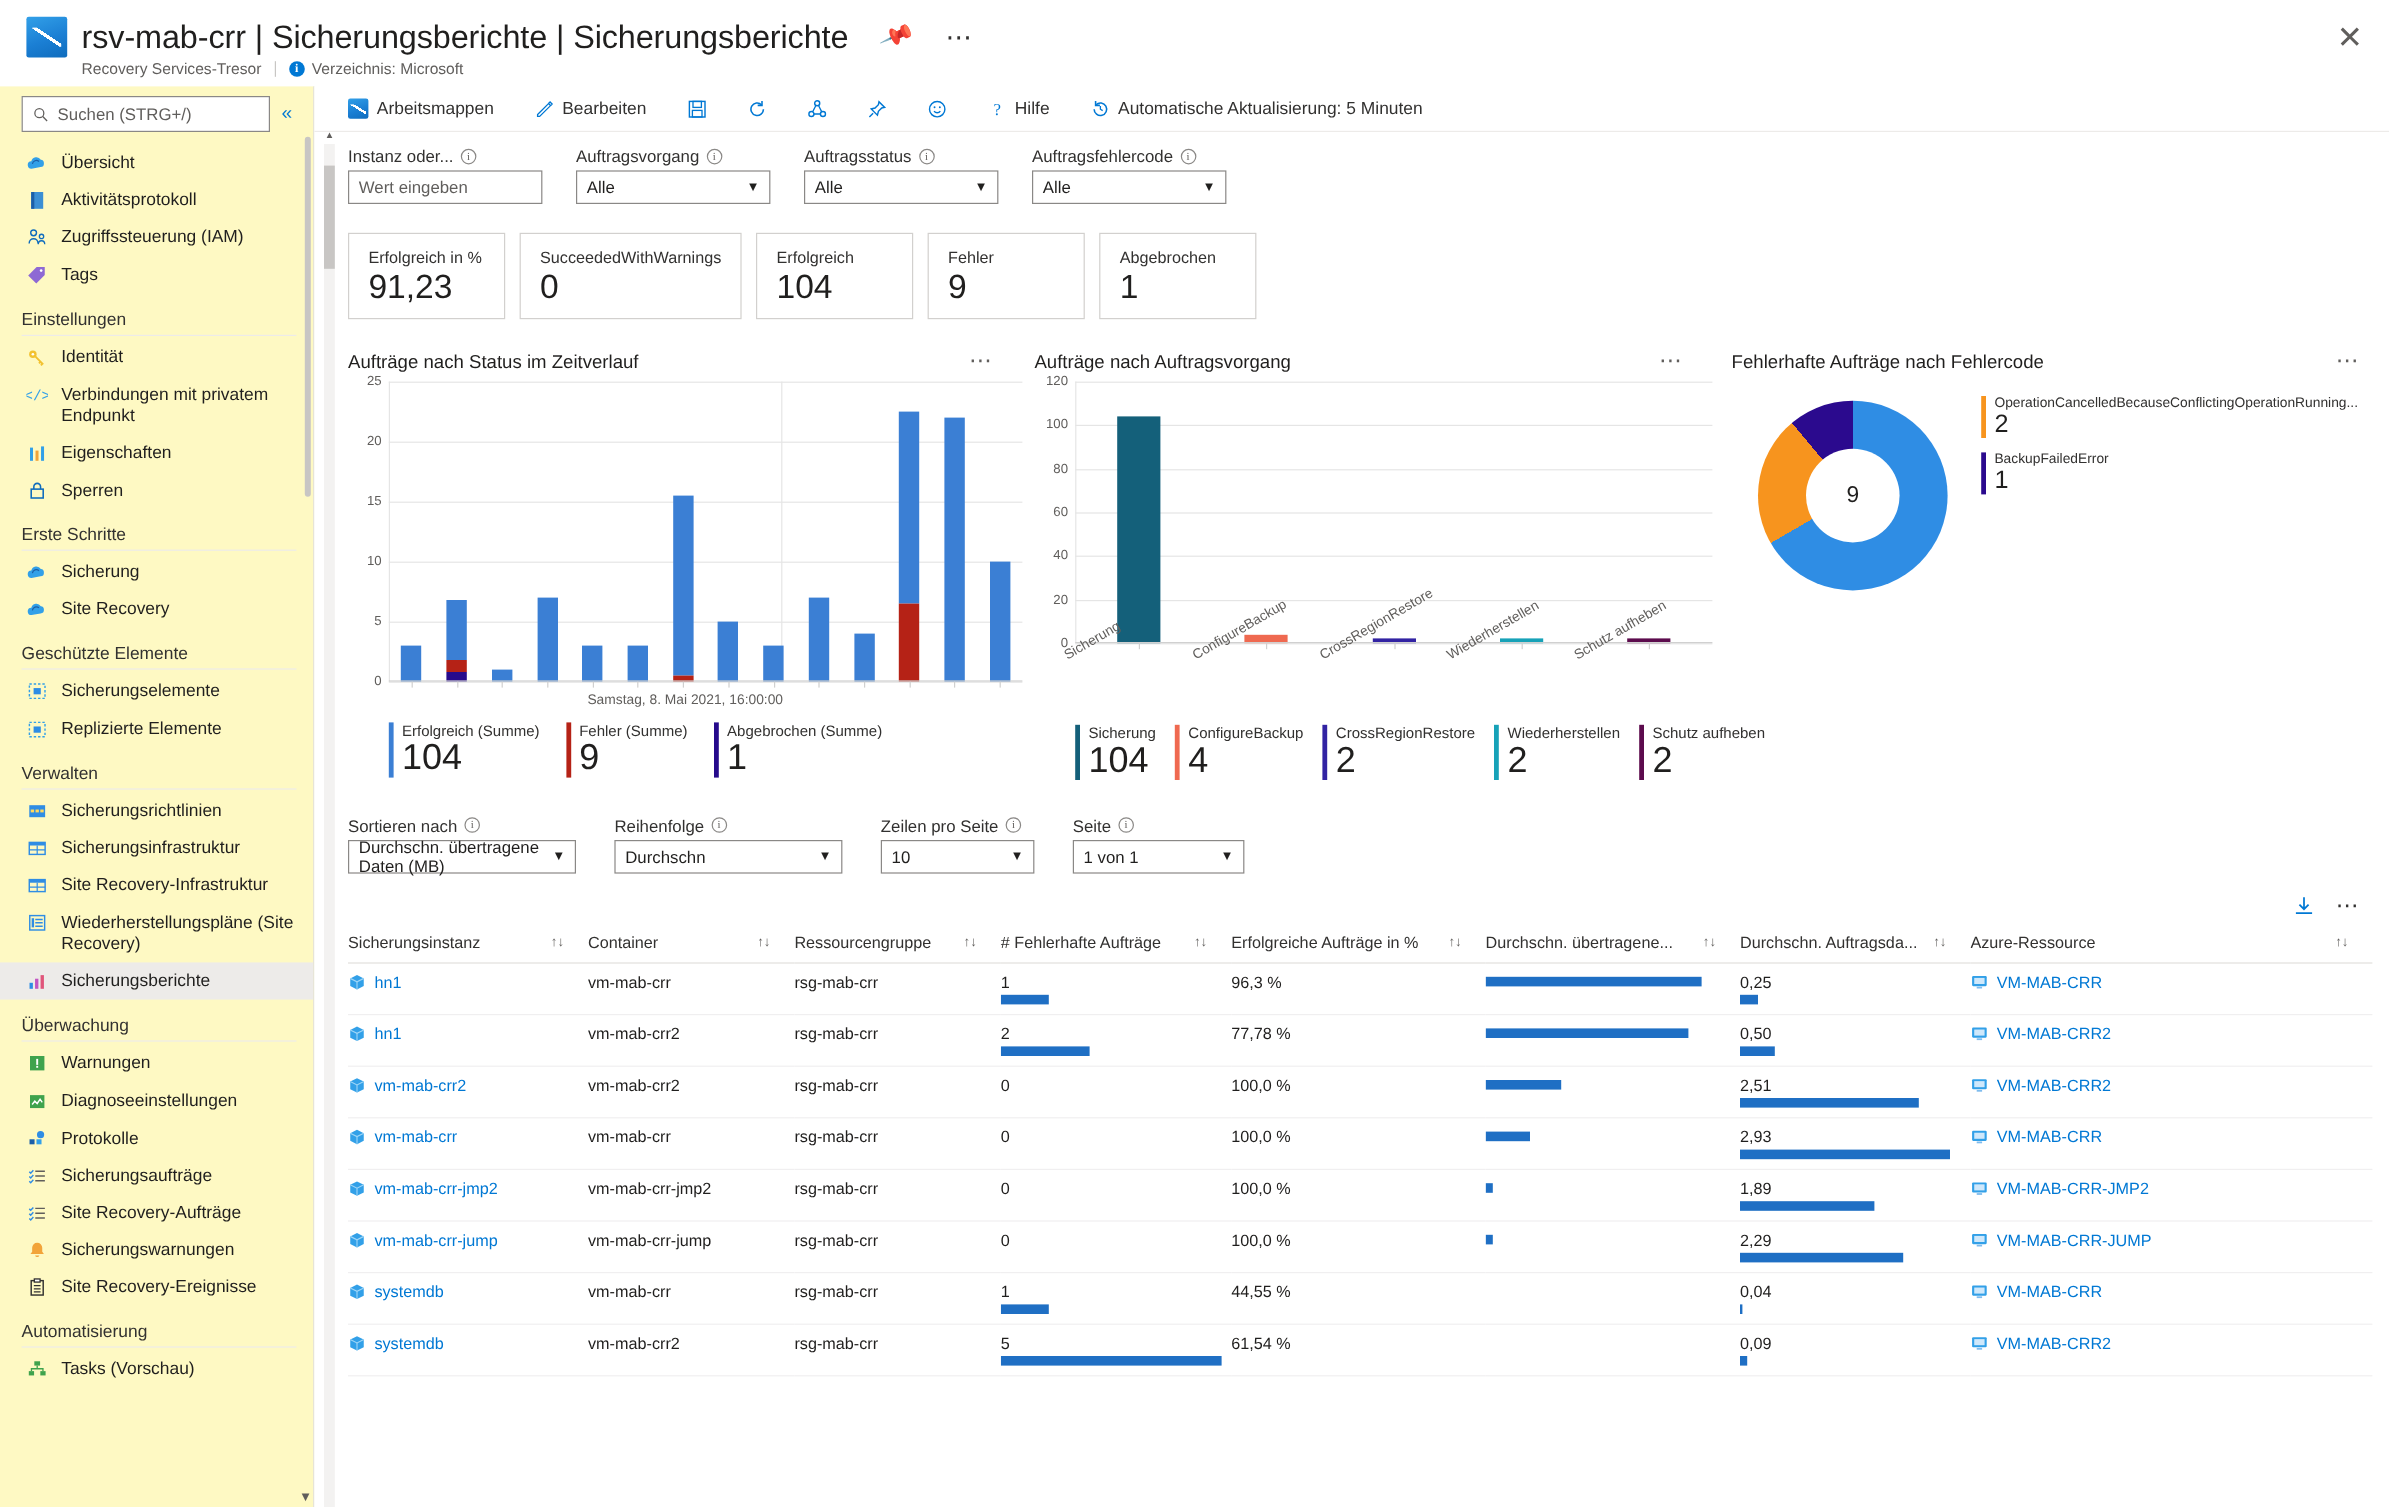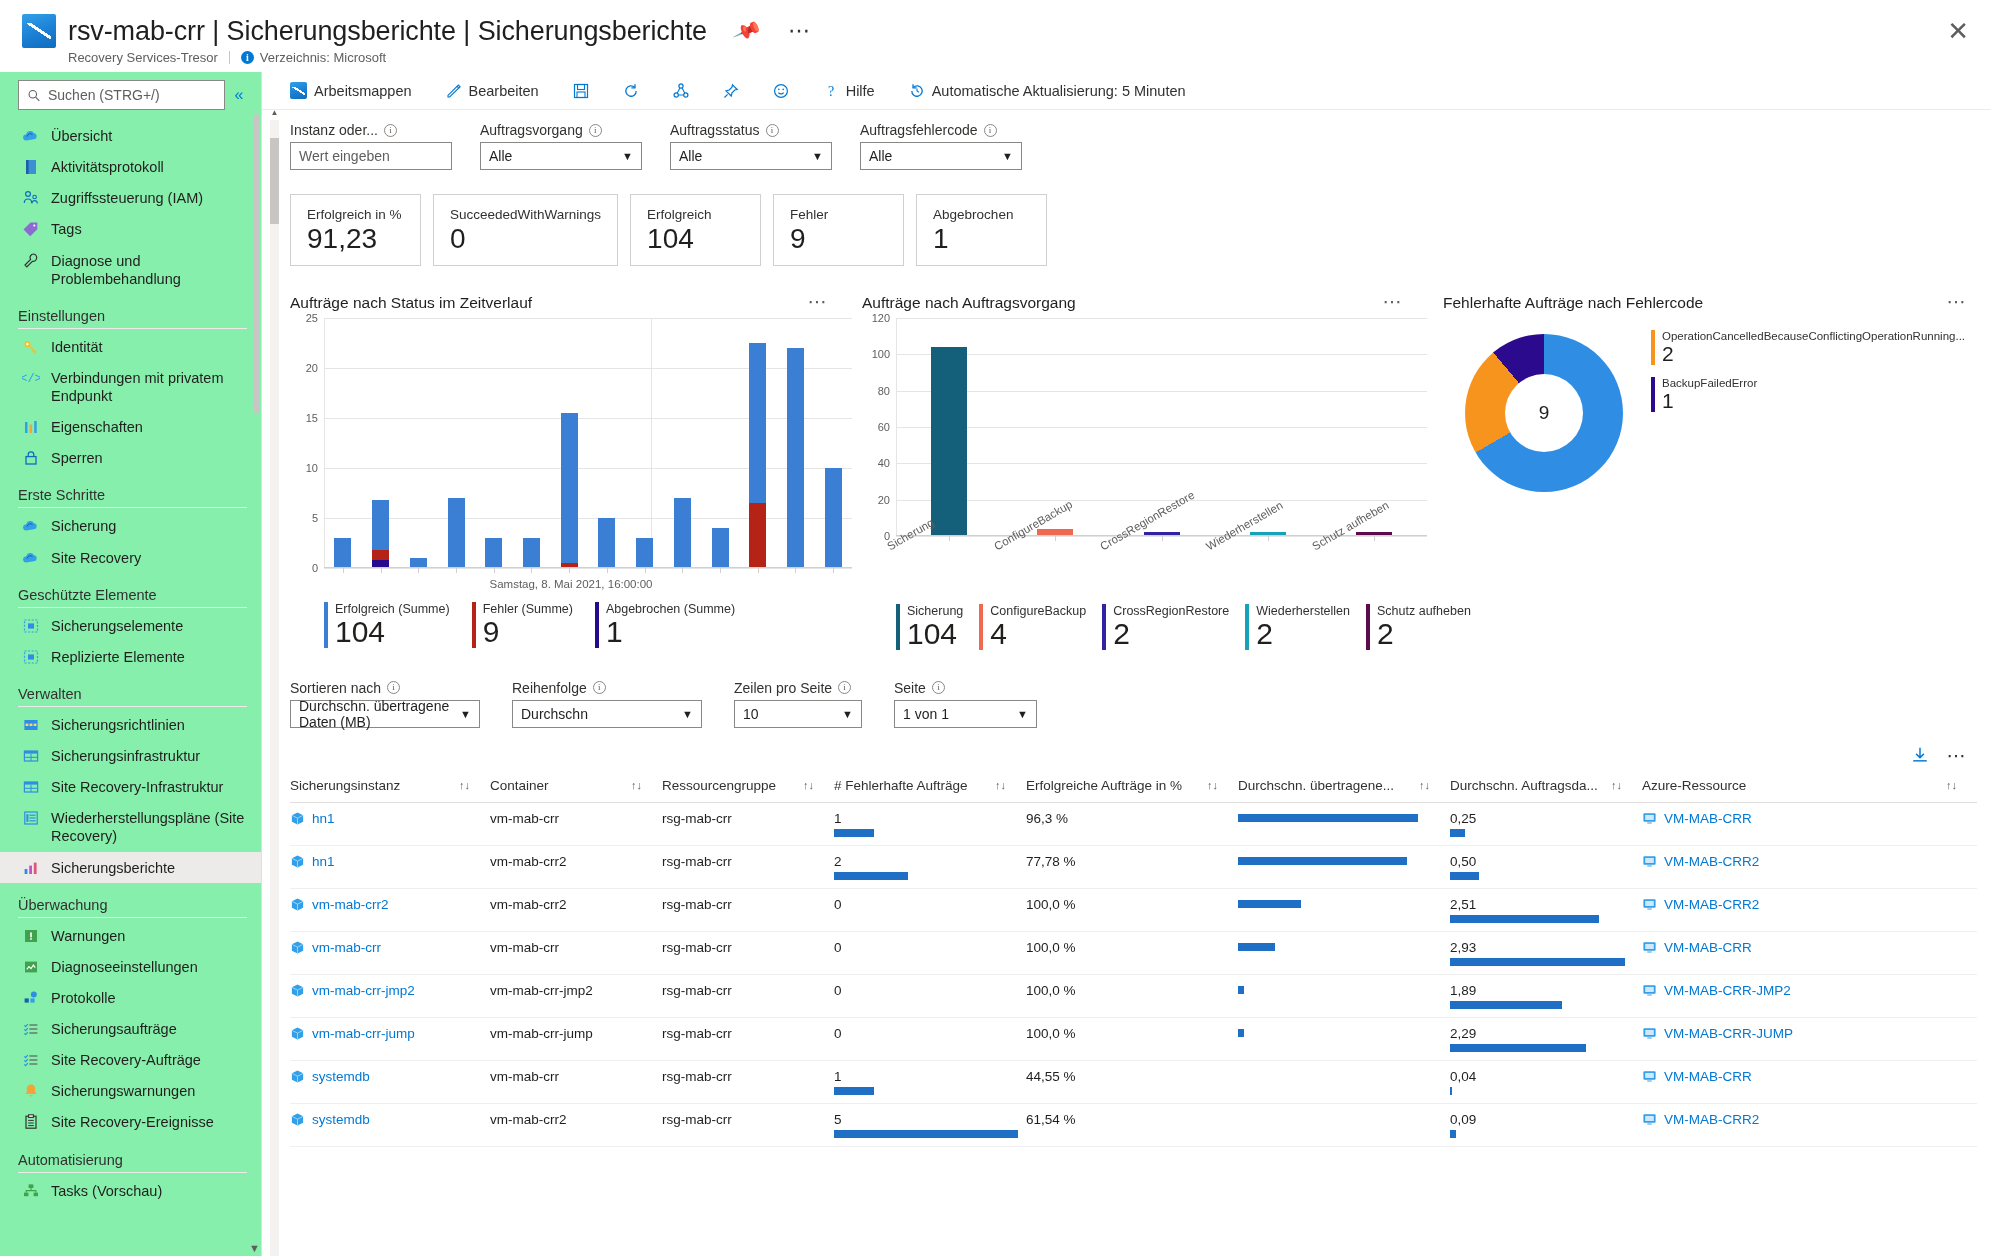--- a/index.html
+++ b/index.html
@@ -65,21 +65,21 @@
   
   .body-row { display: flex; flex: 1 1 auto; min-height: 0; }
 
   
   .sidebar {
     width: 262px; flex: 0 0 262px;
     border-right: 1px solid #e1dfdd;
     padding-top: 4px;
     overflow: hidden;
     position: relative;
-    background: #86efac;
+    background: #fef9c3;
   }
   .search-row { display: flex; align-items: center; padding: 4px 8px 10px 18px; }
   .search-box {
     flex: 1 1 auto; height: 30px;
     border: 1px solid #8a8886; background: #fff;
     display: flex; align-items: center; gap: 7px; padding: 0 8px;
     font-size: 14px; color: #605e5c;
   }
   .search-box svg { flex: 0 0 14px; }
   .collapse-btn {
@@ -329,26 +329,20 @@
                 <path d="M9.9 14.6c0-1.9 1.2-3 2.7-3s2.7 1.1 2.7 3" fill="none" stroke="#0f6cbd" stroke-width="1.1"></path>
               </svg></span>
             <span class="nav-label">Zugriffssteuerung (IAM)</span>
           </div>
           <div class="nav-item">
             <span class="nav-ico"><svg viewBox="0 0 18 18" width="18" height="18">
                 <path d="M8.5 2.4h6.8v6.8L8.2 16.2 1.5 9.5z" fill="#8e69d4"></path>
                 <circle cx="12.3" cy="5.5" r="1.1" fill="#fff"></circle>
               </svg></span>
             <span class="nav-label">Tags</span>
-          </div>
-          <div class="nav-item">
-            <span class="nav-ico"><svg viewBox="0 0 18 18" width="18" height="18">
-                <path d="M11.6 2a3.6 3.6 0 0 0-3 5.5L3 13.1l1.8 1.8 5.6-5.6A3.6 3.6 0 1 0 11.6 2z" fill="none" stroke="#323130" stroke-width="1.2"></path>
-              </svg></span>
-            <span class="nav-label">Diagnose und Problembehandlung</span>
           </div>
           <div class="nav-group-title">Einstellungen</div>
           <div class="nav-group-rule"></div>
           <div class="nav-item">
             <span class="nav-ico"><svg viewBox="0 0 18 18" width="18" height="18">
                 <circle cx="5.4" cy="6.2" r="3.1" fill="#f2c230"></circle>
                 <circle cx="5.4" cy="6.2" r="1.1" fill="#fff"></circle>
                 <path d="M7.6 8.2 14 14.6M11.8 12.4l-1.3 1.4M13.4 14l-1.3 1.4" stroke="#f2c230" stroke-width="1.6" fill="none"></path>
               </svg></span>
             <span class="nav-label">Identität</span>

